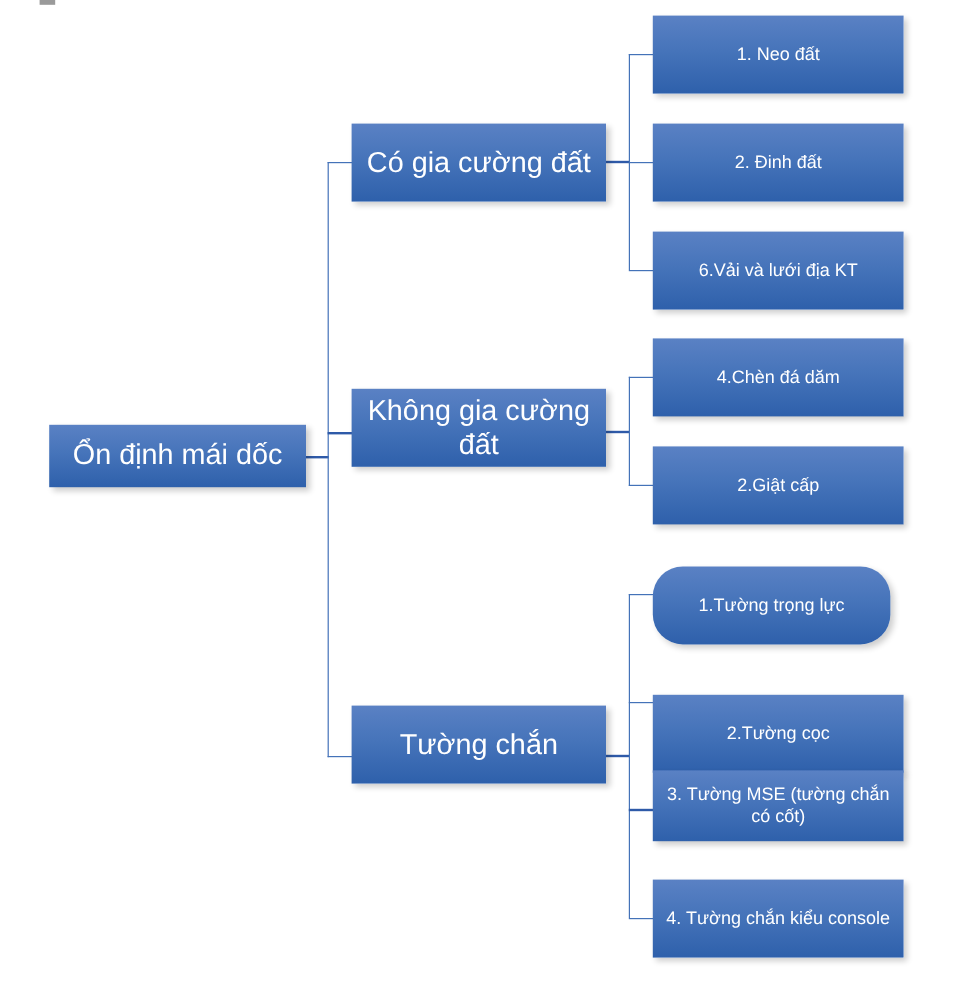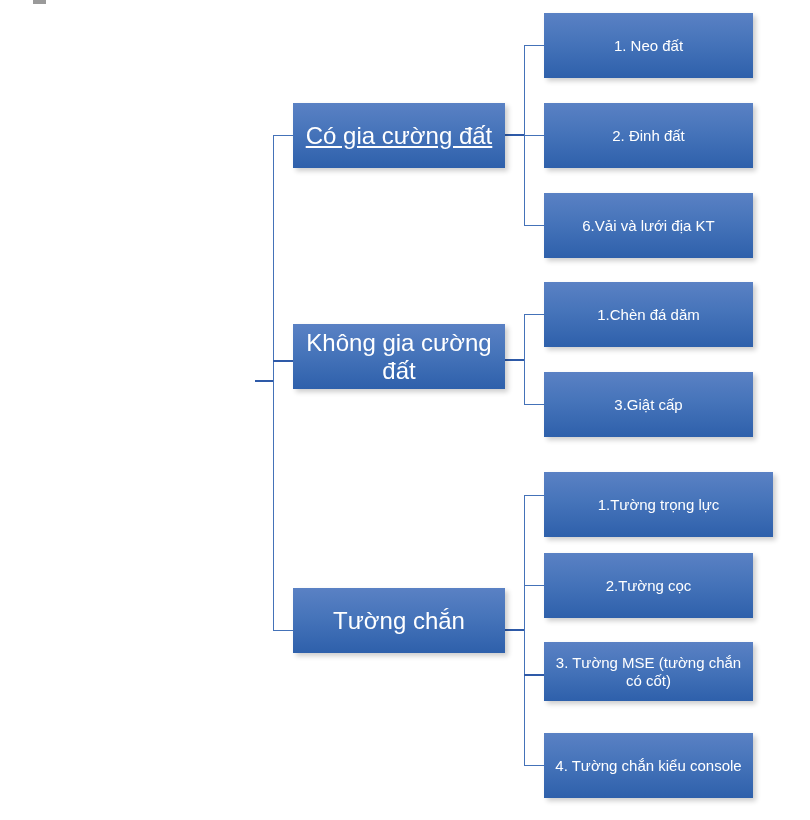--- a/index.html
+++ b/index.html
@@ -81,52 +81,55 @@
   <div class="conn conn-h" style="left:524px; top:314px; width:21px;"></div>
   <div class="conn conn-h" style="left:524px; top:404px; width:21px;"></div>
 
   <div class="conn conn-h conn-thick" style="left:505px; top:629px; width:20px; height:2px;"></div>
   <div class="conn conn-v" style="left:524px; top:495px; width:1px; height:270px;"></div>
   <div class="conn conn-h" style="left:524px; top:495px; width:21px;"></div>
   <div class="conn conn-h" style="left:524px; top:585px; width:21px;"></div>
   <div class="conn conn-h conn-thick" style="left:524px; top:674px; width:21px; height:2px;"></div>
   <div class="conn conn-h" style="left:524px; top:765px; width:21px;"></div>
 
+  <div class="node node-root" style="left:41px; top:354px; width:214px; height:52px;">
+    <span>Ổn định mái dốc</span>
+  </div>
 
-  <div class="node node-l2" style="left:293px; top:103px; width:212px; height:65px;text-decoration:underline;">
+  <div class="node node-l2" style="left:293px; top:103px; width:212px; height:65px;">
     <span>Có gia cường đất</span>
   </div>
   <div class="node node-l2" style="left:293px; top:324px; width:212px; height:65px;">
     <span>Không gia cường đất</span>
   </div>
   <div class="node node-l2" style="left:293px; top:588px; width:212px; height:65px;">
     <span>Tường chắn</span>
   </div>
 
   <div class="node node-leaf" style="left:544px; top:13px; width:209px; height:65px;">
     <span>1. Neo đất</span>
   </div>
   <div class="node node-leaf" style="left:544px; top:103px; width:209px; height:65px;">
     <span>2. Đinh đất</span>
   </div>
   <div class="node node-leaf" style="left:544px; top:193px; width:209px; height:65px;">
     <span>6.Vải và lưới địa KT</span>
   </div>
 
   <div class="node node-leaf" style="left:544px; top:282px; width:209px; height:65px;">
-    <span>1.Chèn đá dăm</span>
+    <span>4.Chèn đá dăm</span>
   </div>
   <div class="node node-leaf" style="left:544px; top:372px; width:209px; height:65px;">
-    <span>3.Giật cấp</span>
+    <span>2.Giật cấp</span>
   </div>
 
-  <div class="node node-leaf" style="left:544px; top:472px; width:229px; height:65px;">
+  <div class="node node-leaf" style="left:544px; top:472px; width:198px; height:65px;border-radius:25px;">
     <span>1.Tường trọng lực</span>
   </div>
-  <div class="node node-leaf" style="left:544px; top:553px; width:209px; height:65px;">
+  <div class="node node-leaf" style="left:544px; top:579px; width:209px; height:65px;">
     <span>2.Tường cọc</span>
   </div>
   <div class="node node-leaf" style="left:544px; top:642px; width:209px; height:59px;">
     <span>3. Tường MSE (tường chắn có cốt)</span>
   </div>
   <div class="node node-leaf" style="left:544px; top:733px; width:209px; height:65px;">
     <span>4. Tường chắn kiểu console</span>
   </div>
 
 </div>

